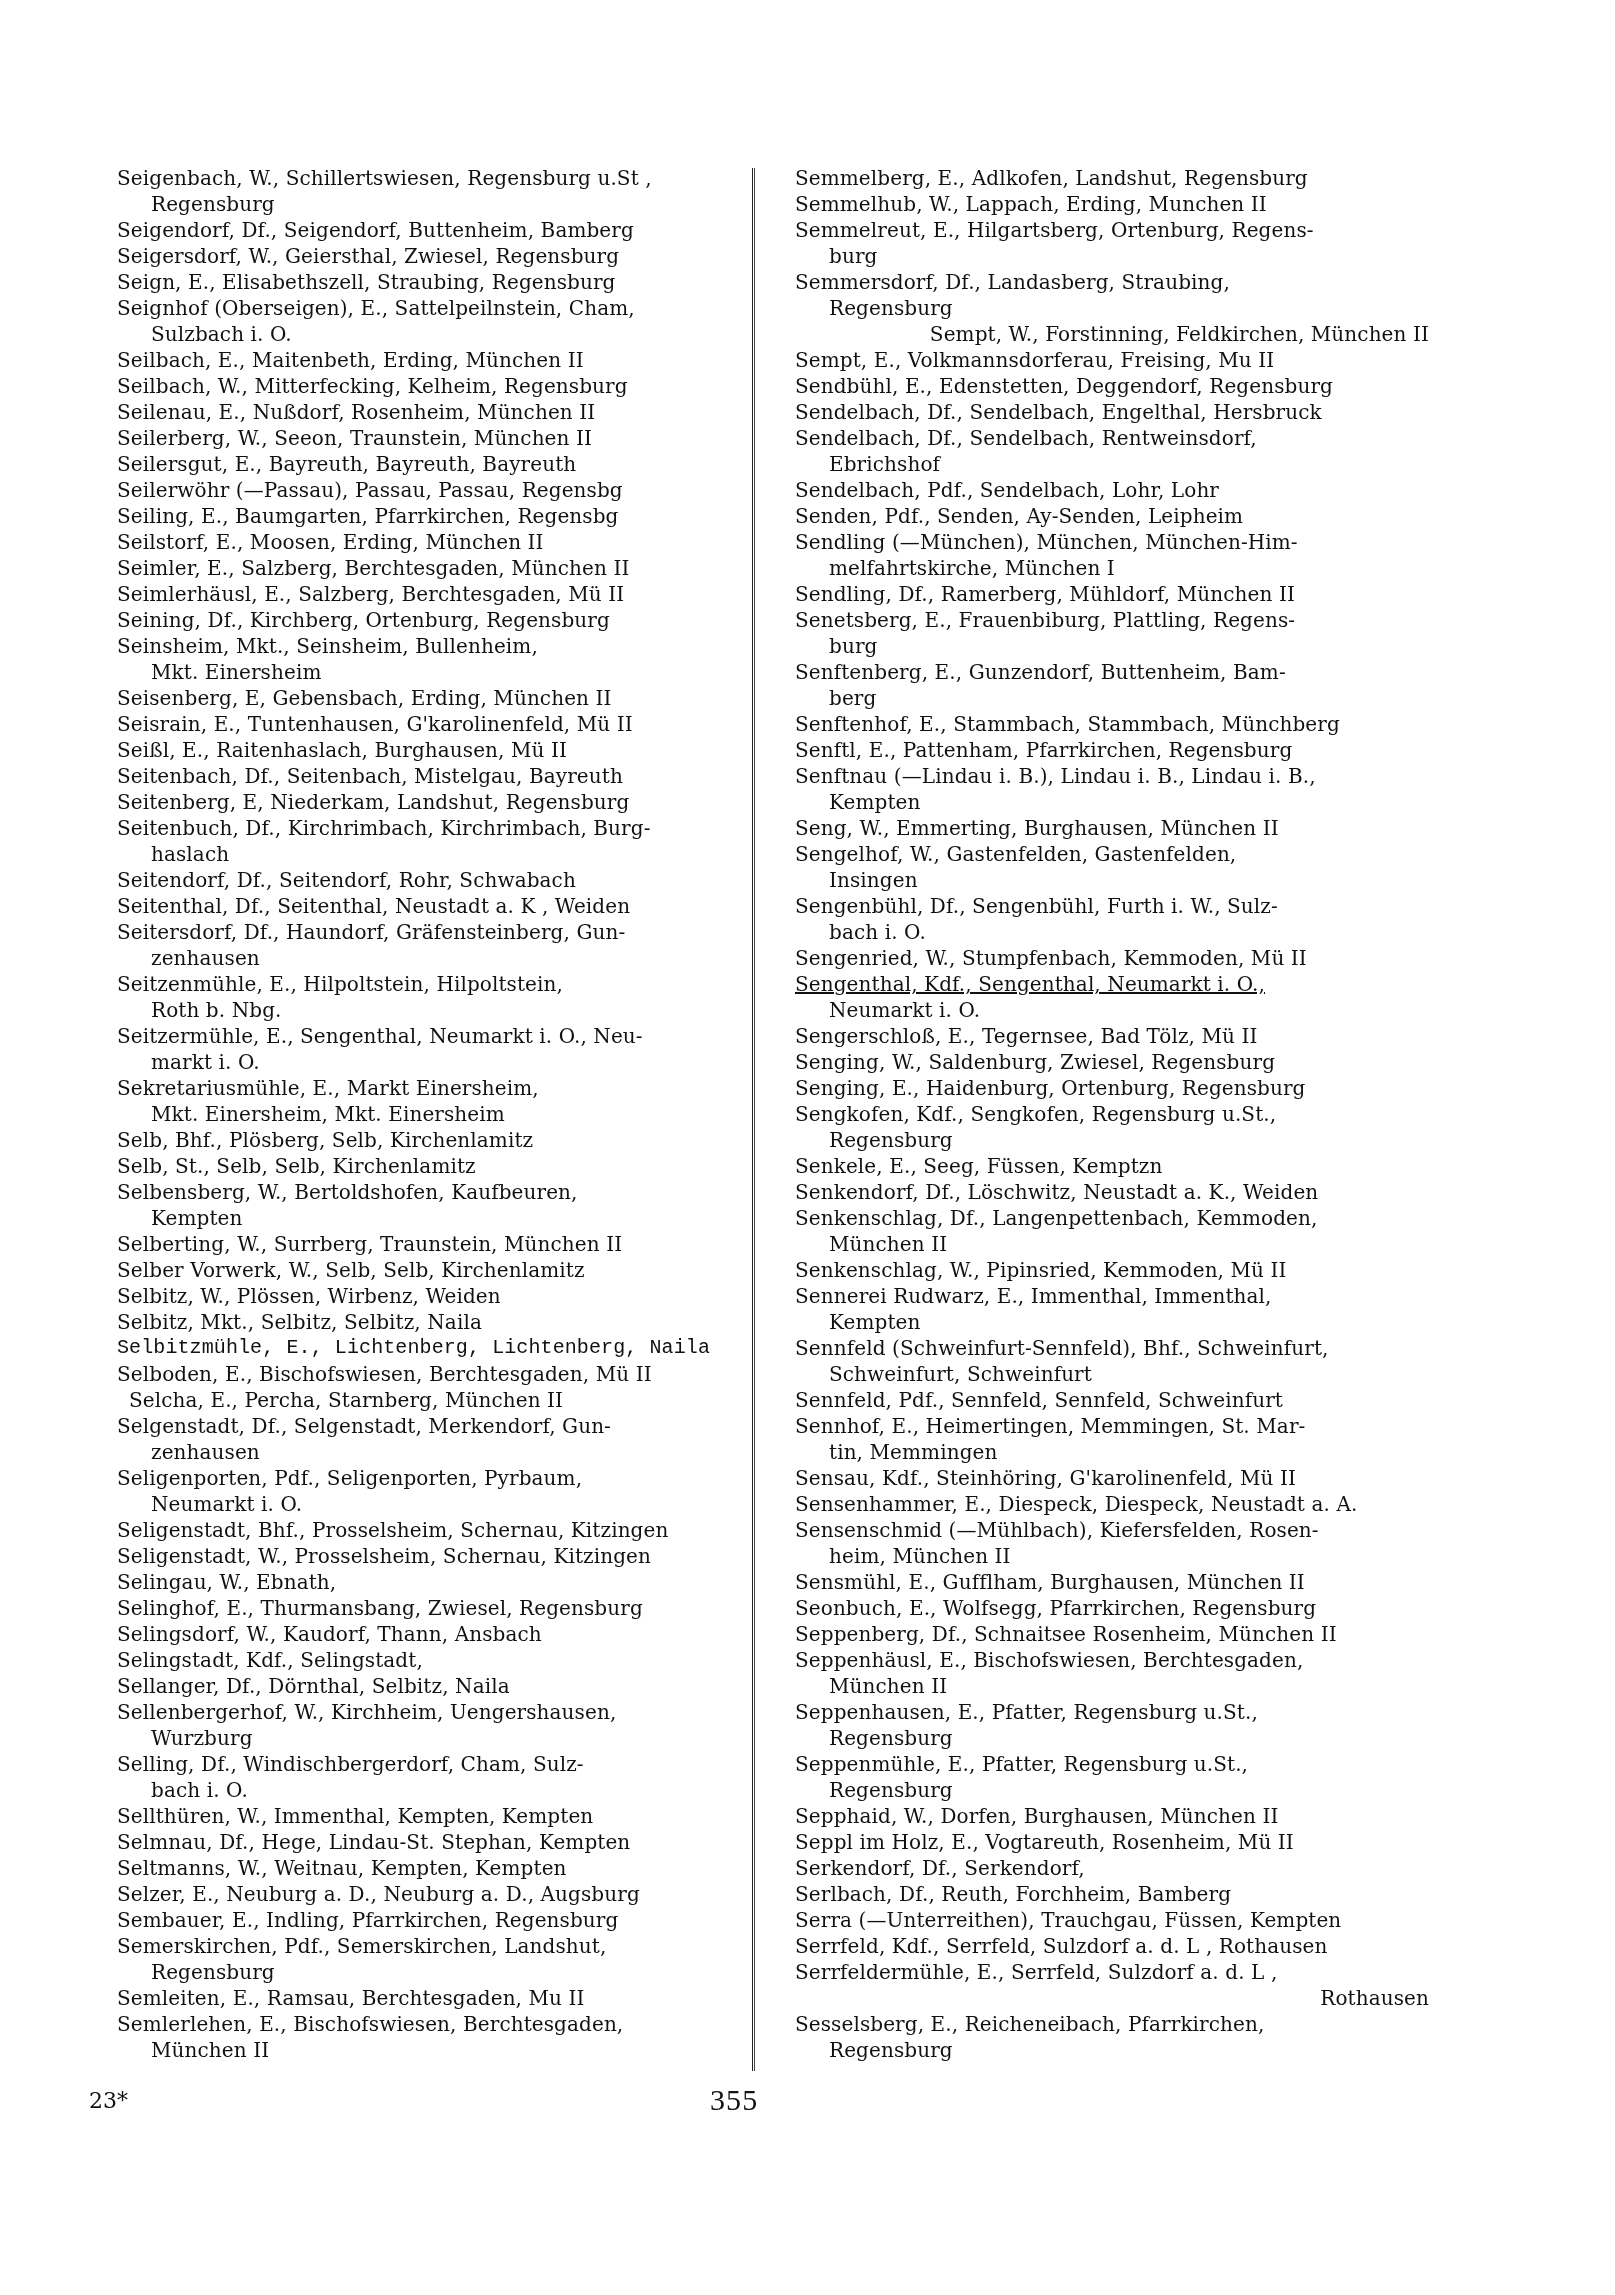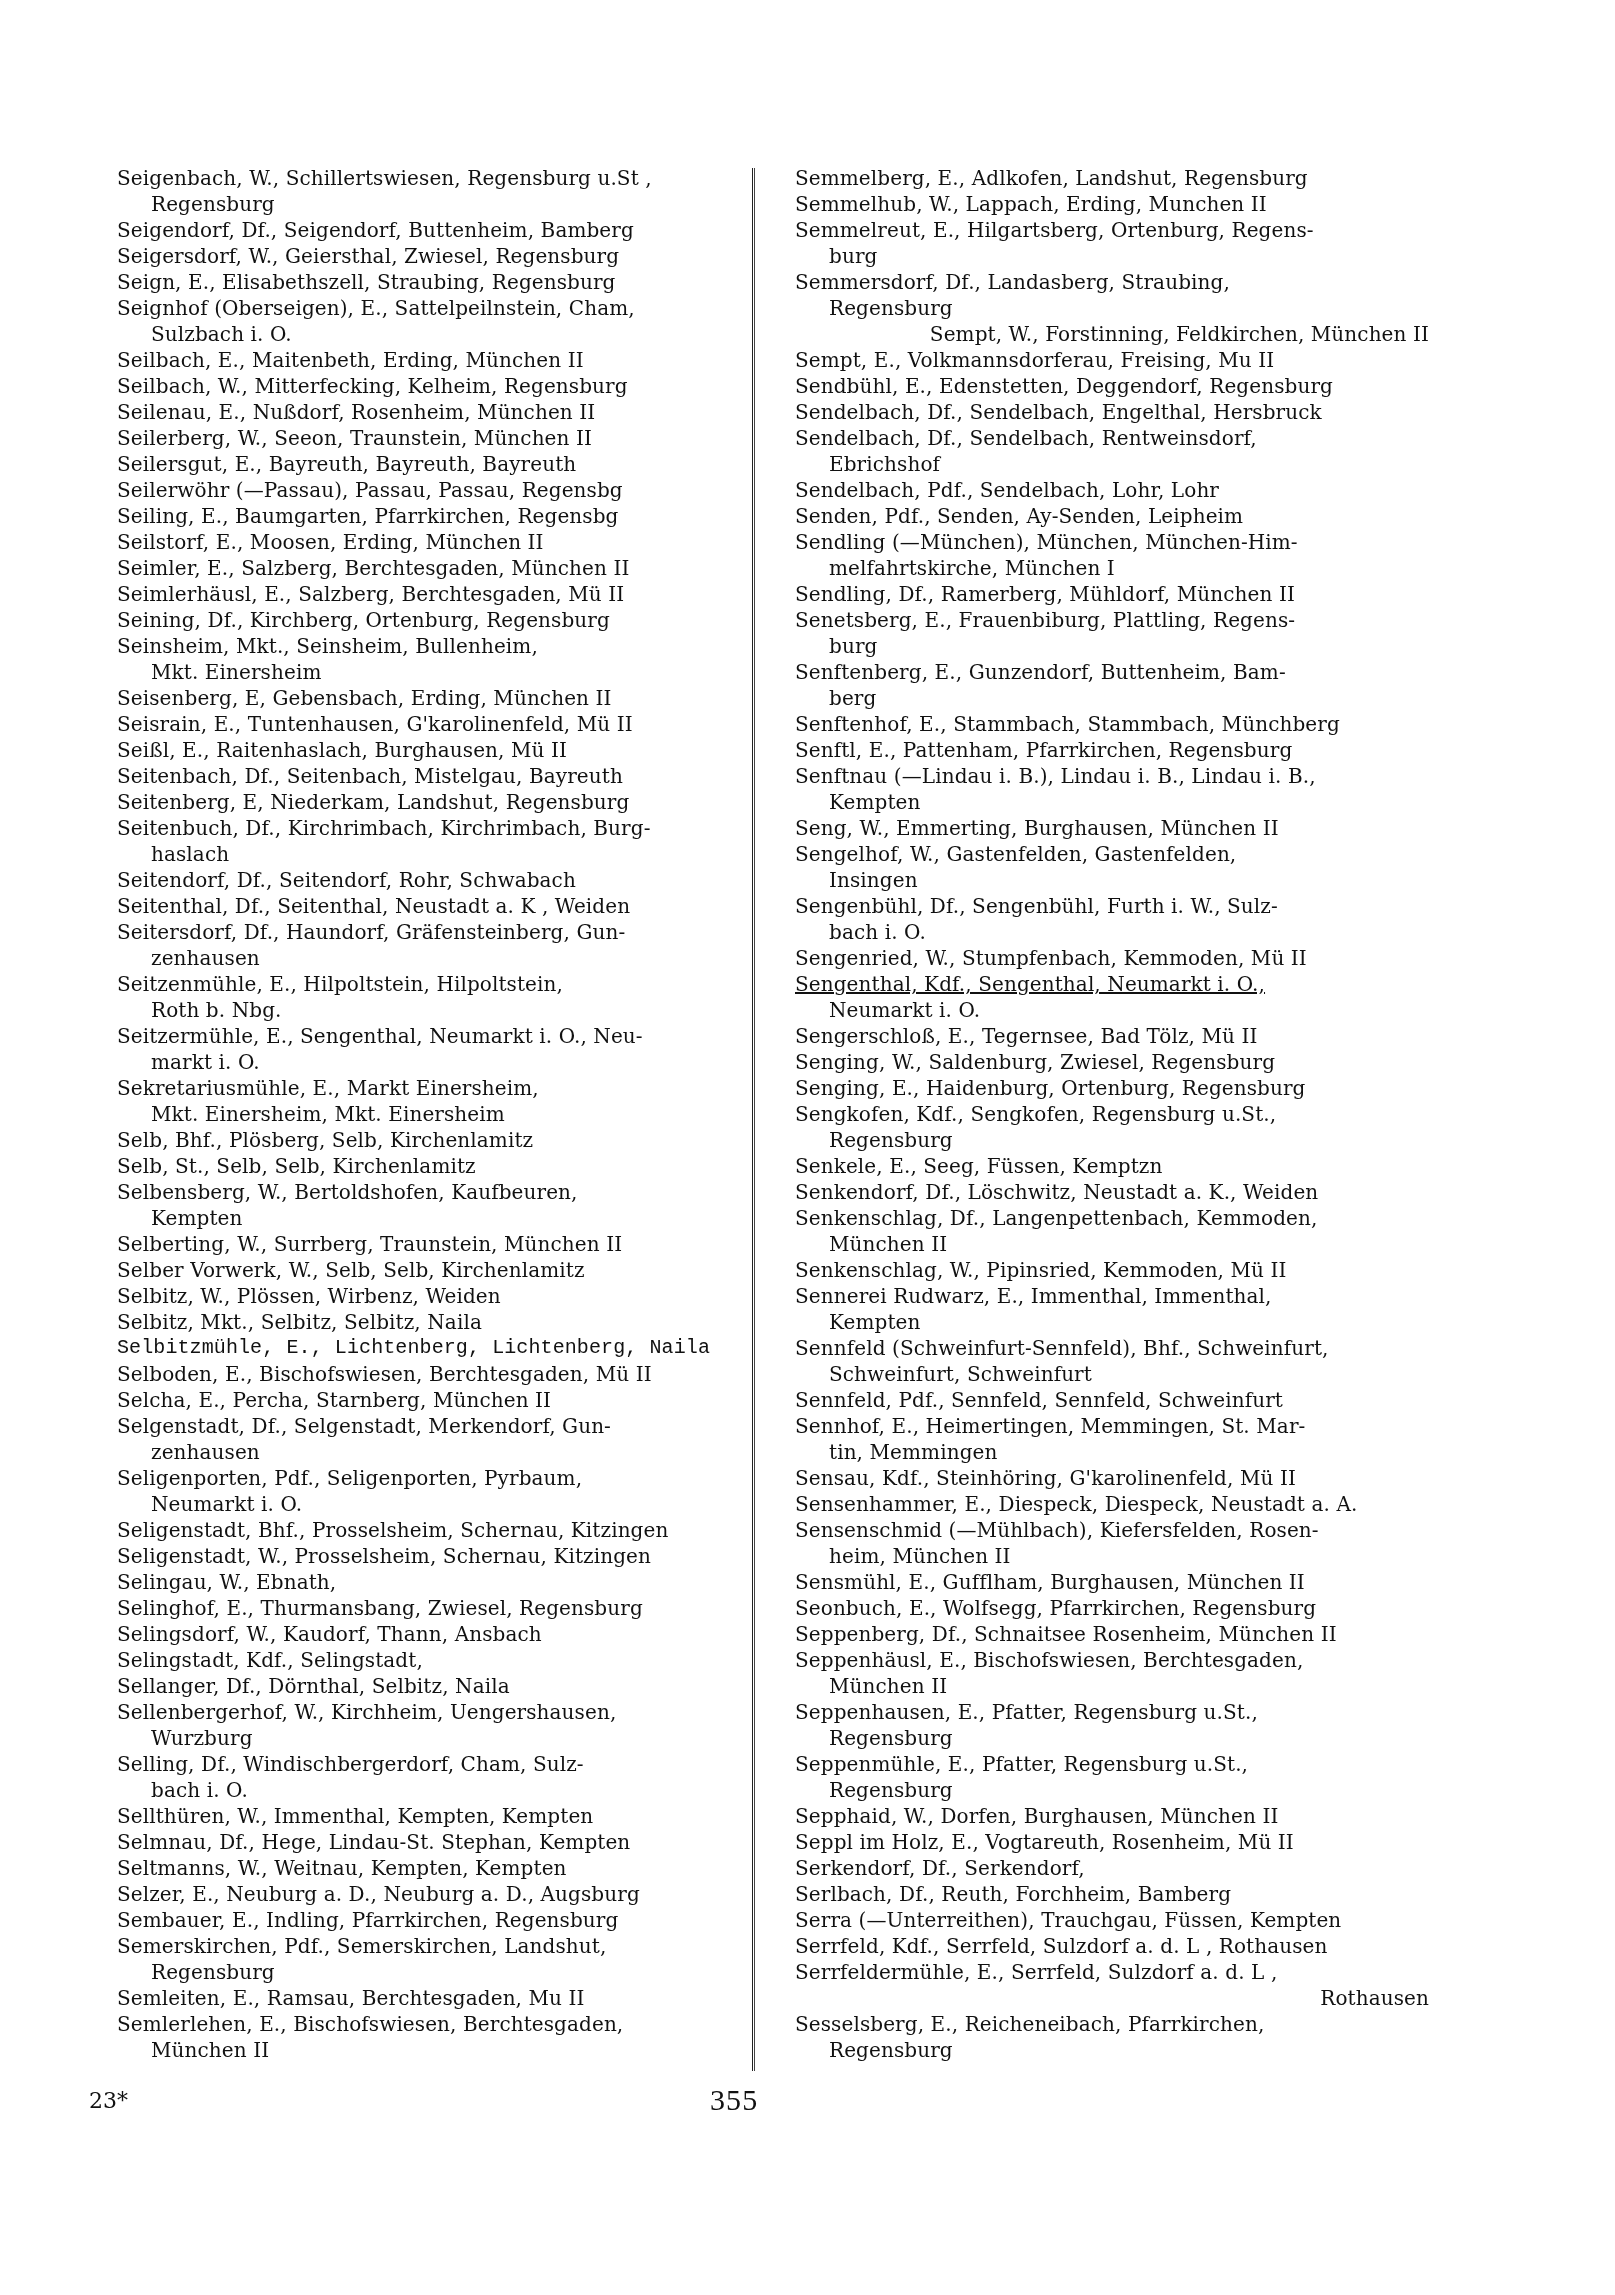--- a/index.html
+++ b/index.html
@@ -142,21 +142,21 @@
       <div class="entry">
         <span class="line" style="display: block;">Selbitz, Mkt., Selbitz, Selbitz, Naila</span>
       </div>
       <div class="entry">
         <span class="line" style="display: block; font-family: Liberation Mono, monospace;">Selbitzmühle, E., Lichtenberg, Lichtenberg, Naila</span>
       </div>
       <div class="entry">
         <span class="line" style="display: block;">Selboden, E., Bischofswiesen, Berchtesgaden, Mü II</span>
       </div>
       <div class="entry">
-        <span class="line" style="display: block;">Selcha, E., Percha, Starnberg, München II</span>
+        <span class="line" style="display: block; margin-left: 12px;">Selcha, E., Percha, Starnberg, München II</span>
       </div>
       <div class="entry">
         <span class="line" style="display: block;">Selgenstadt, Df., Selgenstadt, Merkendorf, Gun-</span>
         <span class="line cont" style="display: block;">zenhausen</span>
       </div>
       <div class="entry">
         <span class="line" style="display: block;">Seligenporten, Pdf., Seligenporten, Pyrbaum,</span>
         <span class="line cont" style="display: block;">Neumarkt i. O.</span>
       </div>
       <div class="entry">

